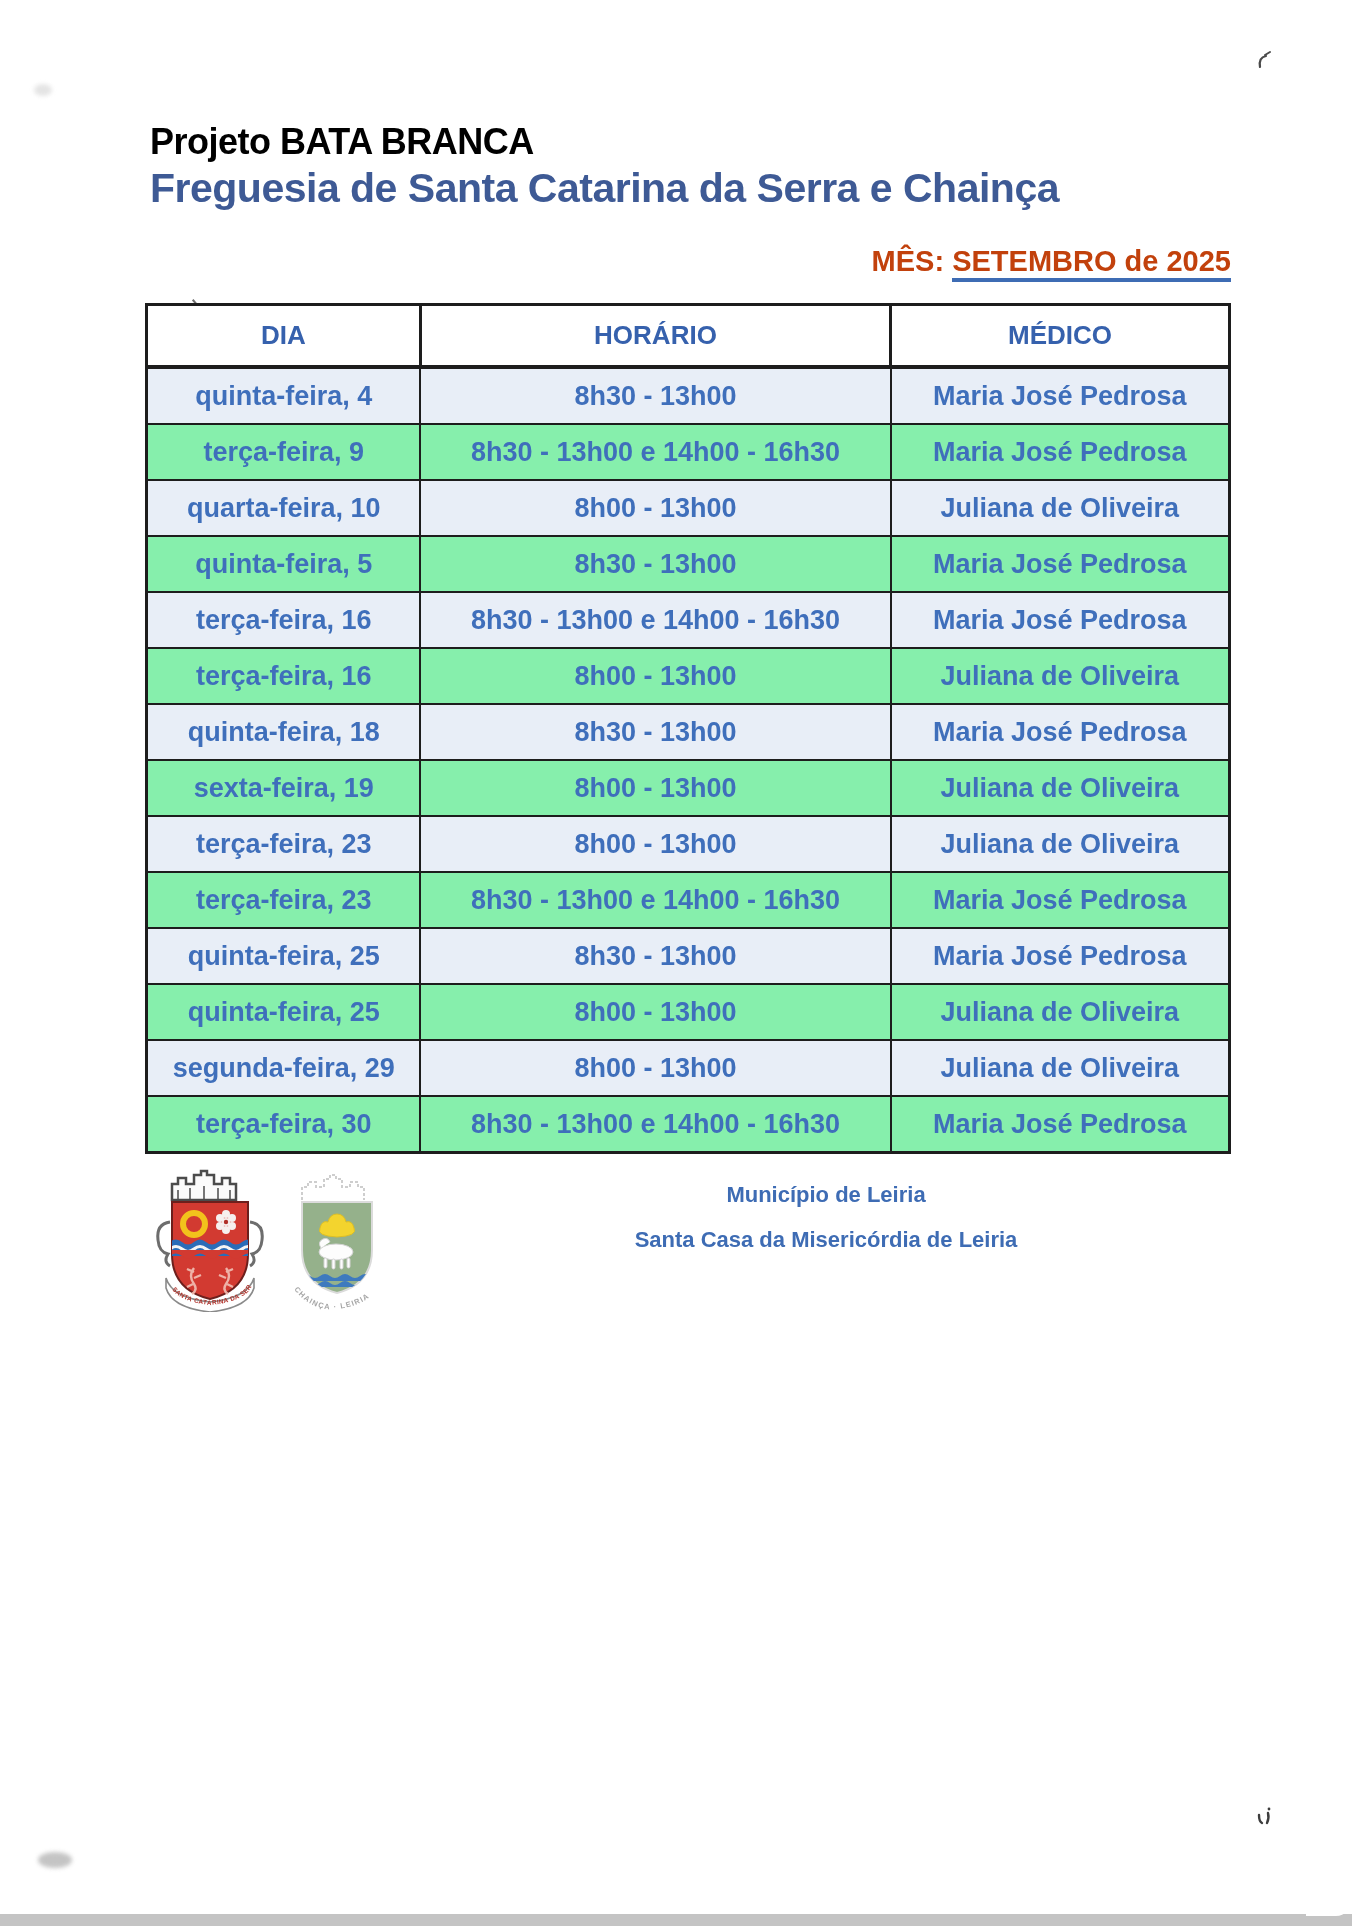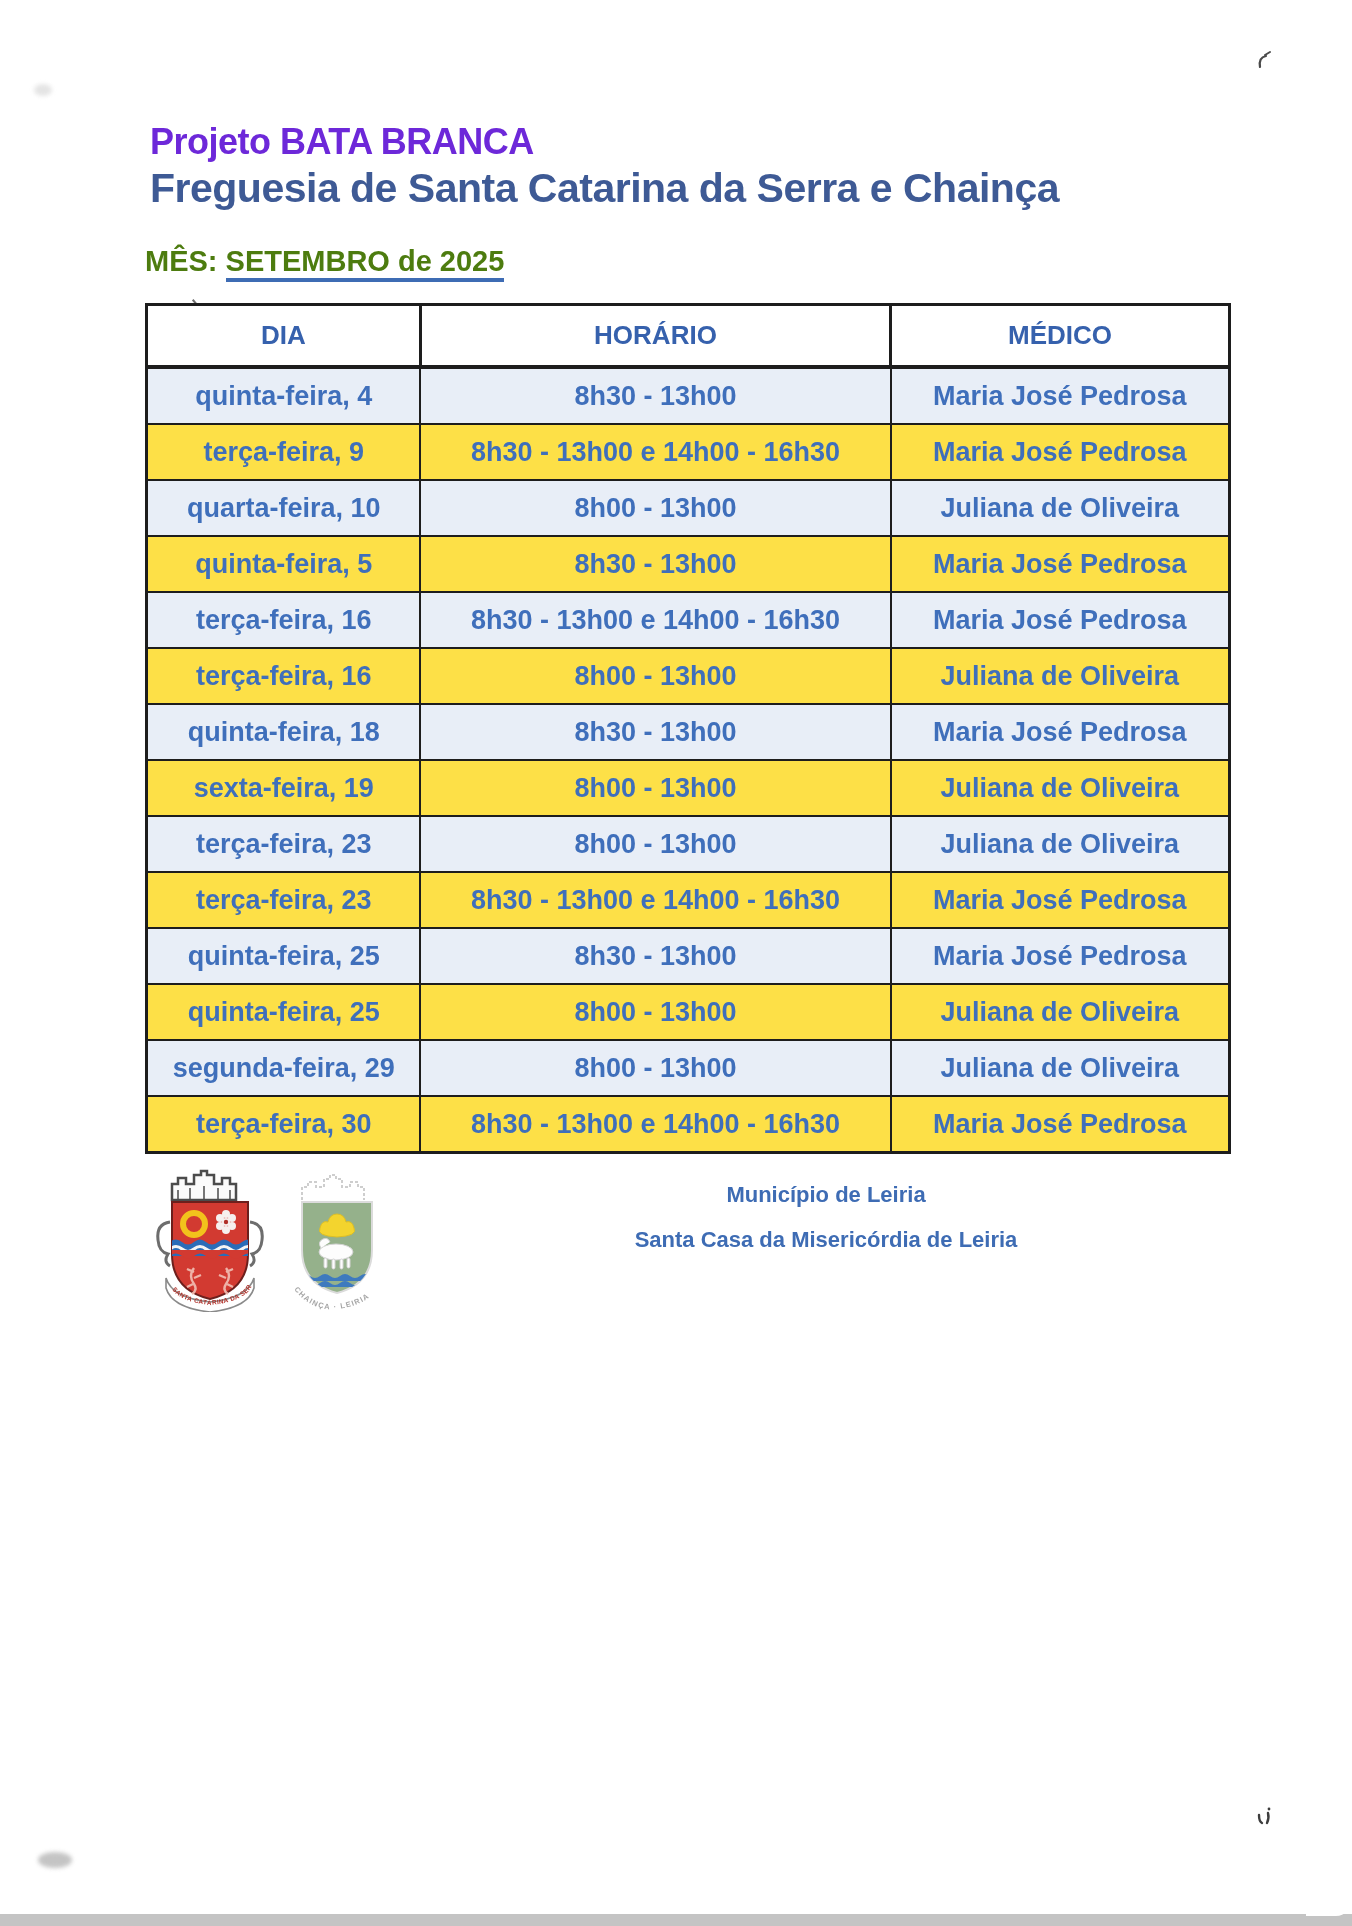--- a/index.html
+++ b/index.html
@@ -6,48 +6,48 @@
   #page{
     position:relative;
     width:1352px;height:1926px;
     background:#ffffff;
     font-family:"Liberation Sans", sans-serif;
     overflow:hidden;
   }
   
   .title-line1{
     position:absolute;left:150px;top:121px;
-    font-size:36px;font-weight:bold;color:#6d28d9;letter-spacing:-0.5px;
+    font-size:36px;font-weight:bold;color:#000000;letter-spacing:-0.5px;
     white-space:nowrap;
   }
   .title-line2{
     position:absolute;left:150px;top:165px;
     font-size:41px;font-weight:bold;color:#3e5a95;letter-spacing:-0.5px;
     white-space:nowrap;
   }
   .month-line{
     position:absolute;left:145px;top:245px;width:1086px;
-    text-align:left;font-size:29px;font-weight:bold;color:#4d7c0f;
+    text-align:right;font-size:29px;font-weight:bold;color:#c2410c;
     white-space:nowrap;
   }
   .month-line .uline{border-bottom:4px solid #3e6cb4;padding-bottom:1px;}
   
   table.schedule{
     position:absolute;left:145px;top:303px;width:1086px;
     border-collapse:collapse;table-layout:fixed;
     border:3px solid #1d1d1d;
   }
   table.schedule th{
     height:57px;font-size:26px;font-weight:bold;color:#3661ad;
     border:3px solid #1d1d1d;border-bottom:4px solid #1d1d1d;
     background:#ffffff;text-align:center;vertical-align:middle;
   }
   table.schedule td{
     height:52px;font-size:27px;font-weight:bold;color:#3f6fbb;
-    border:2.5px solid #1d1d1d;background:#fde047;
+    border:2.5px solid #1d1d1d;background:#86efac;
     text-align:center;vertical-align:middle;white-space:nowrap;overflow:hidden;
   }
   table.schedule tr.alt td{background:#e8eef7;}
   
   .footer-text{
     position:absolute;left:420px;top:1172px;width:812px;
     text-align:center;font-size:22px;font-weight:bold;color:#3e6cb4;
     line-height:45px;white-space:nowrap;
   }
   .logo1{position:absolute;left:148px;top:1160px;}

